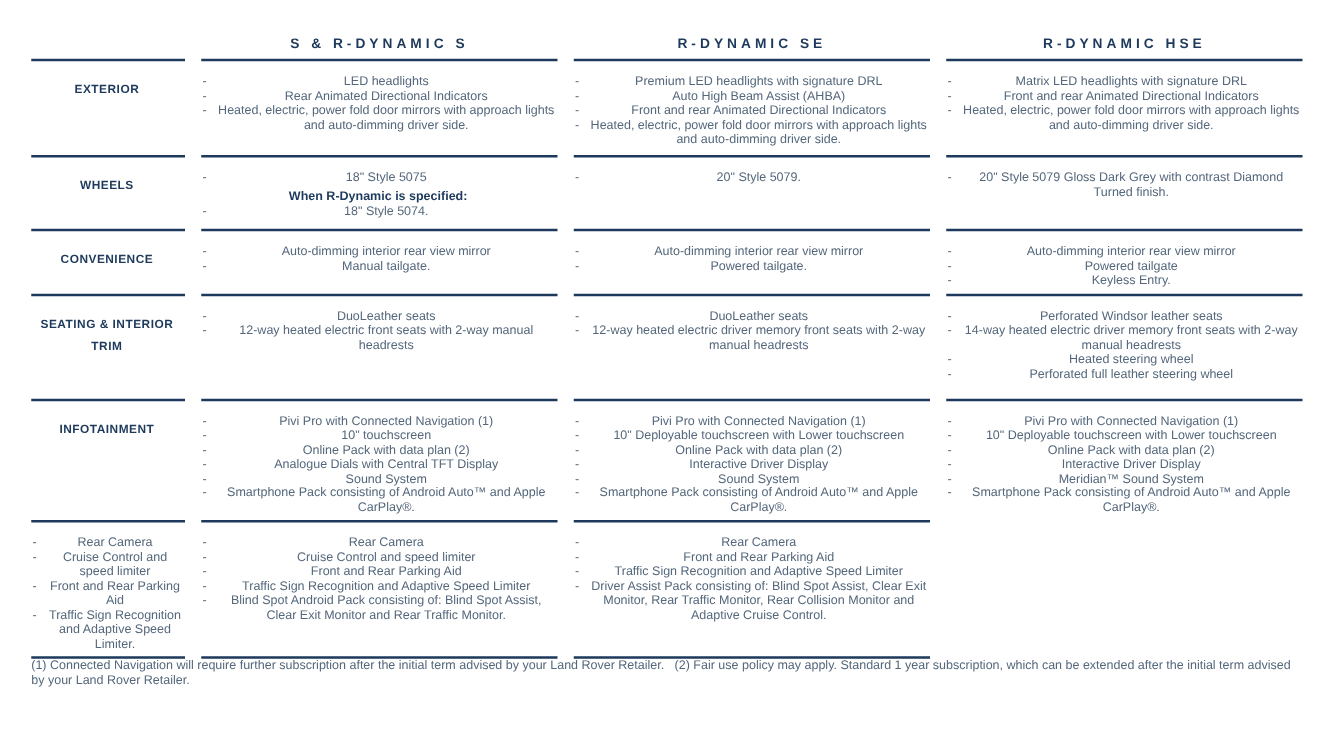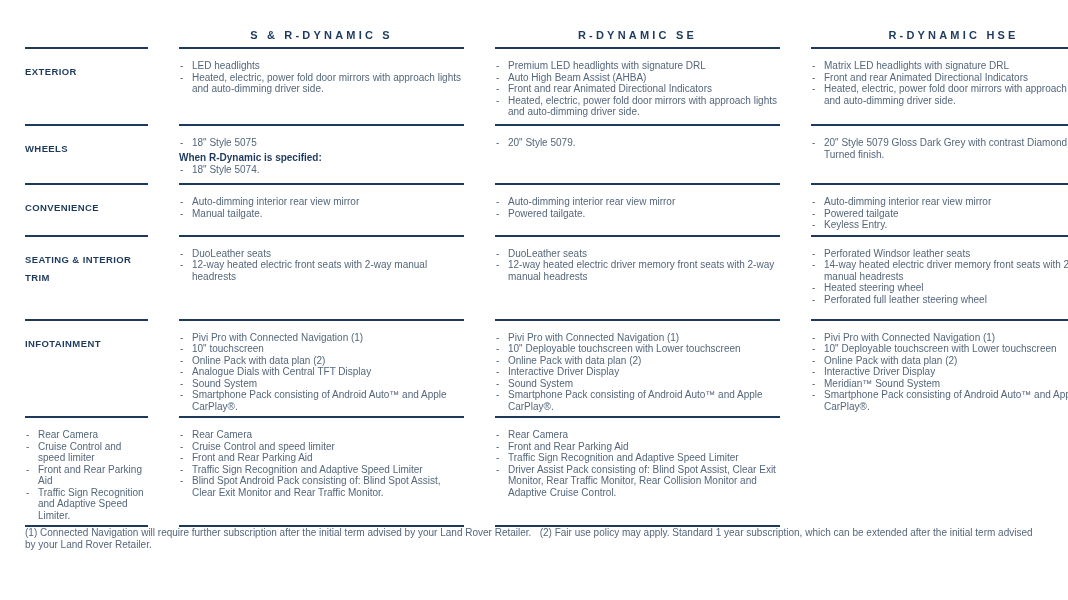--- a/index.html
+++ b/index.html
@@ -1,18 +1,18 @@
 <!DOCTYPE html>
 <html><head>
 <meta charset="utf-8">
 <style>
   html,body{margin:0;padding:0;background:#ffffff;}
   body{font-family:"Liberation Sans",sans-serif;-webkit-font-smoothing:antialiased;}
   .page{position:relative;width:1068px;height:600px;background:#fff;overflow:hidden;box-sizing:border-box;padding:20px 0 0 25px;}
-  .grid{display:grid;grid-template-columns:123px 285px 285px 285px;column-gap:31px;width:1023px;}
+  .grid{display:grid;grid-template-columns:123px 285px 285px 285px;column-gap:13px;width:1023px;text-align:center;}
   .cell{box-sizing:border-box;}
   
   .hcell{height:29px;border-bottom:2px solid #1d3a5c;display:flex;align-items:flex-end;justify-content:center;padding-bottom:6px;}
   .colhead{font-size:11px;font-weight:bold;letter-spacing:3.2px;color:#1d3a5c;white-space:nowrap;}
   
   .rcell{padding:11px 2px 4px 0;}
   .lblcell{padding:12px 2px 4px 0;}
   .rowline{border-top:2px solid #1d3a5c;}
   .lastline{border-bottom:2px solid #1d3a5c;}
   .rA{min-height:75px;} .rB{min-height:59px;} .rC{min-height:47px;}
@@ -38,20 +38,21 @@
     </div>
     <div class="cell hcell">
       <span class="colhead">R-DYNAMIC HSE</span>
     </div>
 
     <div class="cell lblcell rA">
       <span class="rowlabel">EXTERIOR</span>
     </div>
     <div class="cell rcell rA">
         <div class="item">LED headlights</div>
+        <div class="item">Rear Animated Directional Indicators</div>
         <div class="item">Heated, electric, power fold door mirrors with approach lights and auto-dimming driver side.</div>
       </div>
     <div class="cell rcell rA">
         <div class="item">Premium LED headlights with signature DRL</div>
         <div class="item">Auto High Beam Assist (AHBA)</div>
         <div class="item">Front and rear Animated Directional Indicators</div>
         <div class="item">Heated, electric, power fold door mirrors with approach lights and auto-dimming driver side.</div>
       </div>
     <div class="cell rcell rA">
         <div class="item">Matrix LED headlights with signature DRL</div>

